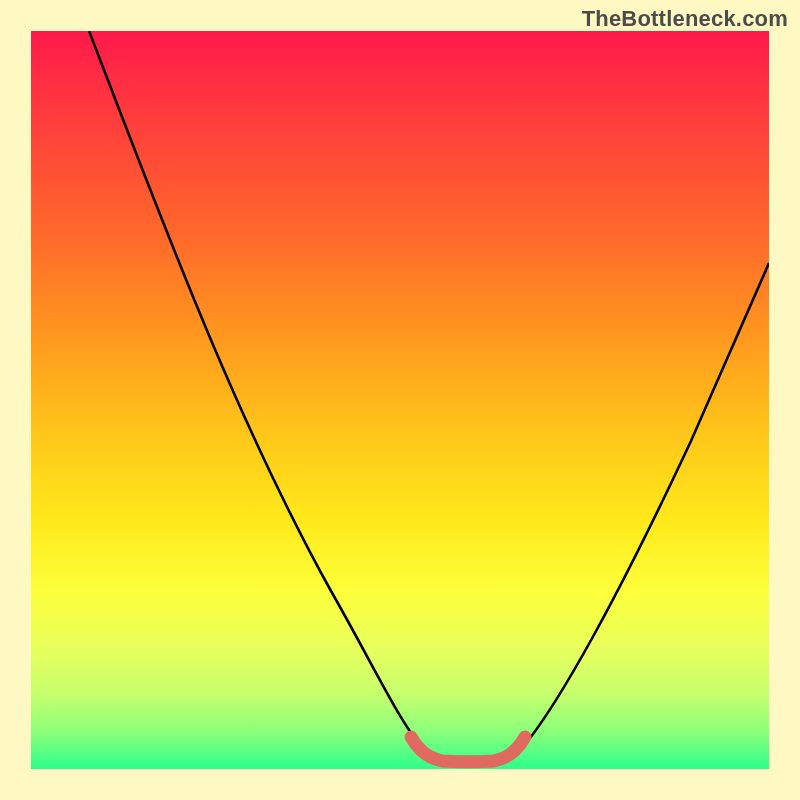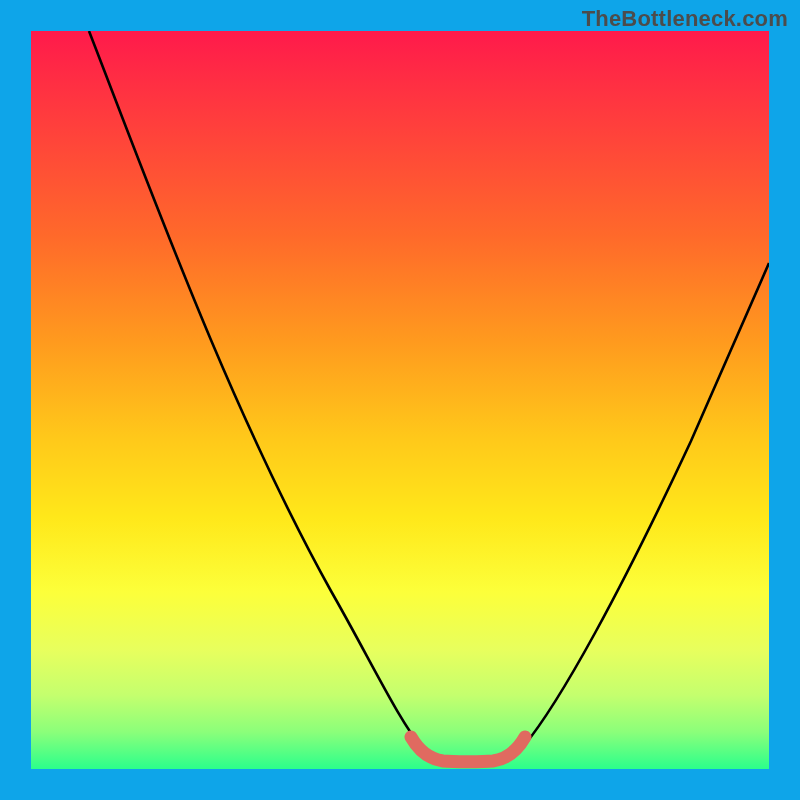--- a/index.html
+++ b/index.html
@@ -8,21 +8,21 @@
     width: 800px;
     height: 800px;
     background: #000;
     font-family: Arial, Helvetica, sans-serif;
     overflow: hidden;
   }
   .frame {
     position: relative;
     width: 800px;
     height: 800px;
-    background: #0ea5e9;
+    background: #fef9c3;
     text-decoration: underline;
   }
   .plot {
     position: absolute;
     left: 31px;
     top: 31px;
     width: 738px;
     height: 738px;
     background: linear-gradient(to bottom,
       #ff1a4b 0%,

